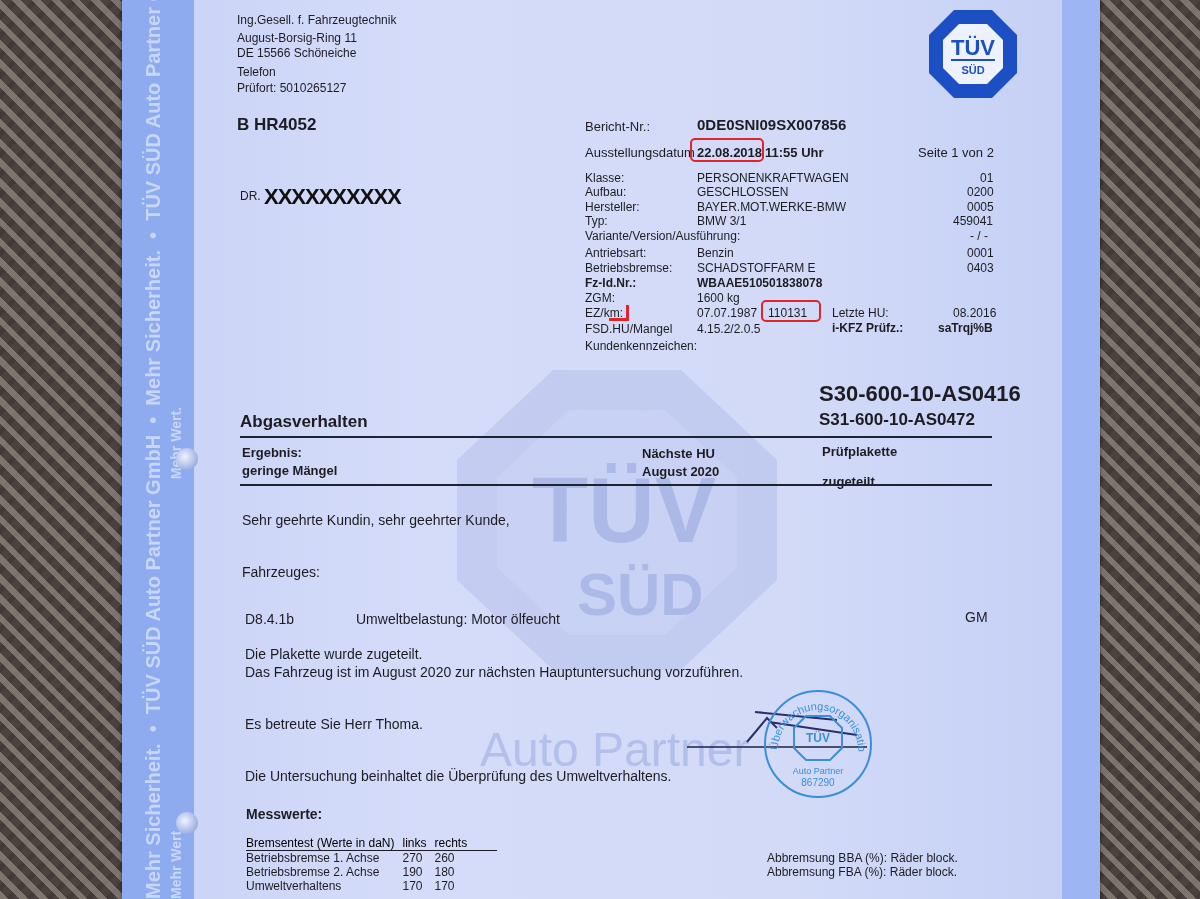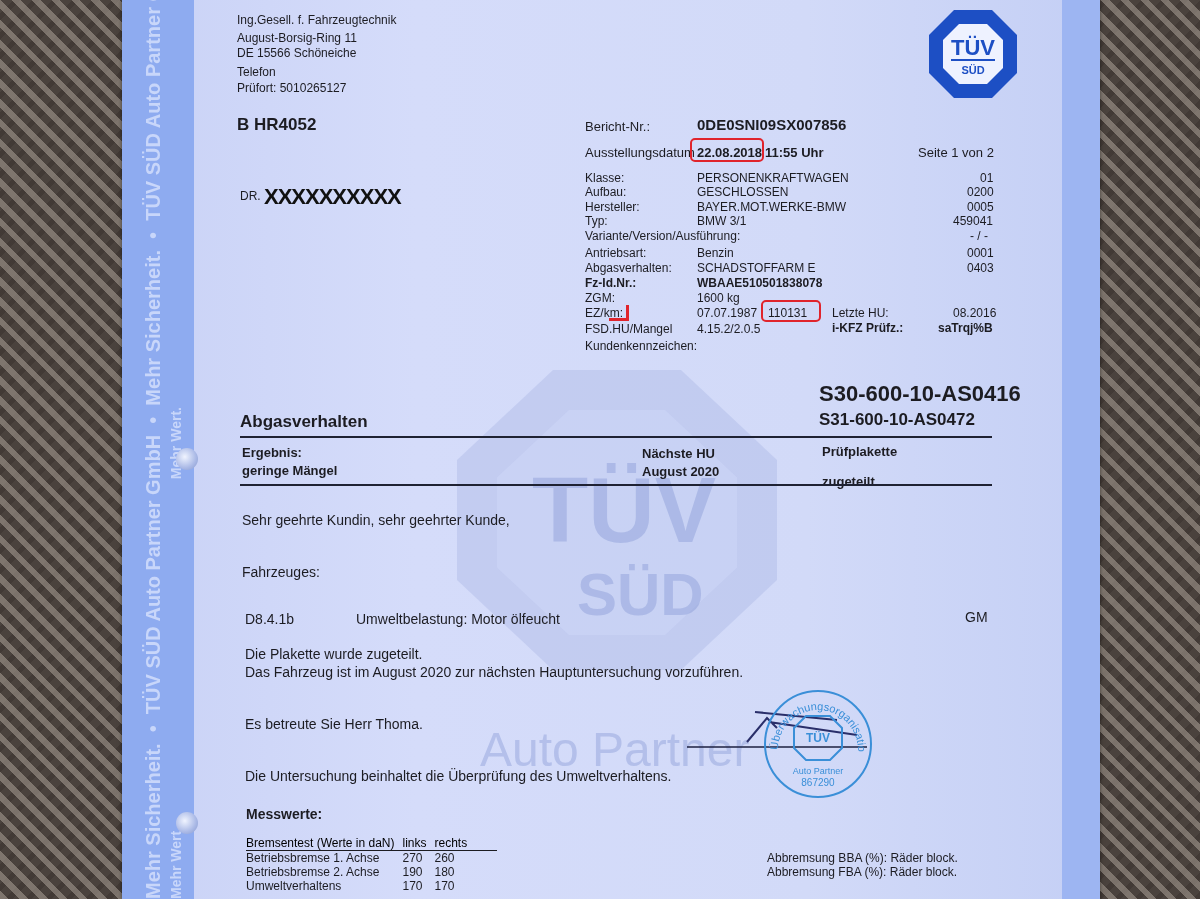--- a/index.html
+++ b/index.html
@@ -131,21 +131,21 @@
     <div class="t s12" style="left:575px;top:214px">BMW 3/1</div>
     <div class="t s12" style="left:831px;top:214px">459041</div>
 
     <div class="t s12" style="left:463px;top:229px">Variante/Version/Ausführung:</div>
     <div class="t s12" style="left:848px;top:229px">- / -</div>
 
     <div class="t s12" style="left:463px;top:246px">Antriebsart:</div>
     <div class="t s12" style="left:575px;top:246px">Benzin</div>
     <div class="t s12" style="left:845px;top:246px">0001</div>
 
-    <div class="t s12" style="left:463px;top:261px">Abgasverhalten:</div>
+    <div class="t s12" style="left:463px;top:261px">Betriebsbremse:</div>
     <div class="t s12" style="left:575px;top:261px">SCHADSTOFFARM E</div>
     <div class="t s12" style="left:845px;top:261px">0403</div>
 
     <div class="t s12 b" style="left:463px;top:276px">Fz-Id.Nr.:</div>
     <div class="t s12 b" style="left:575px;top:276px">WBAAE510501838078</div>
 
     <div class="t s12" style="left:463px;top:291px">ZGM:</div>
     <div class="t s12" style="left:575px;top:291px">1600 kg</div>
 
     <div class="t s12" style="left:463px;top:306px">EZ/km:</div>

